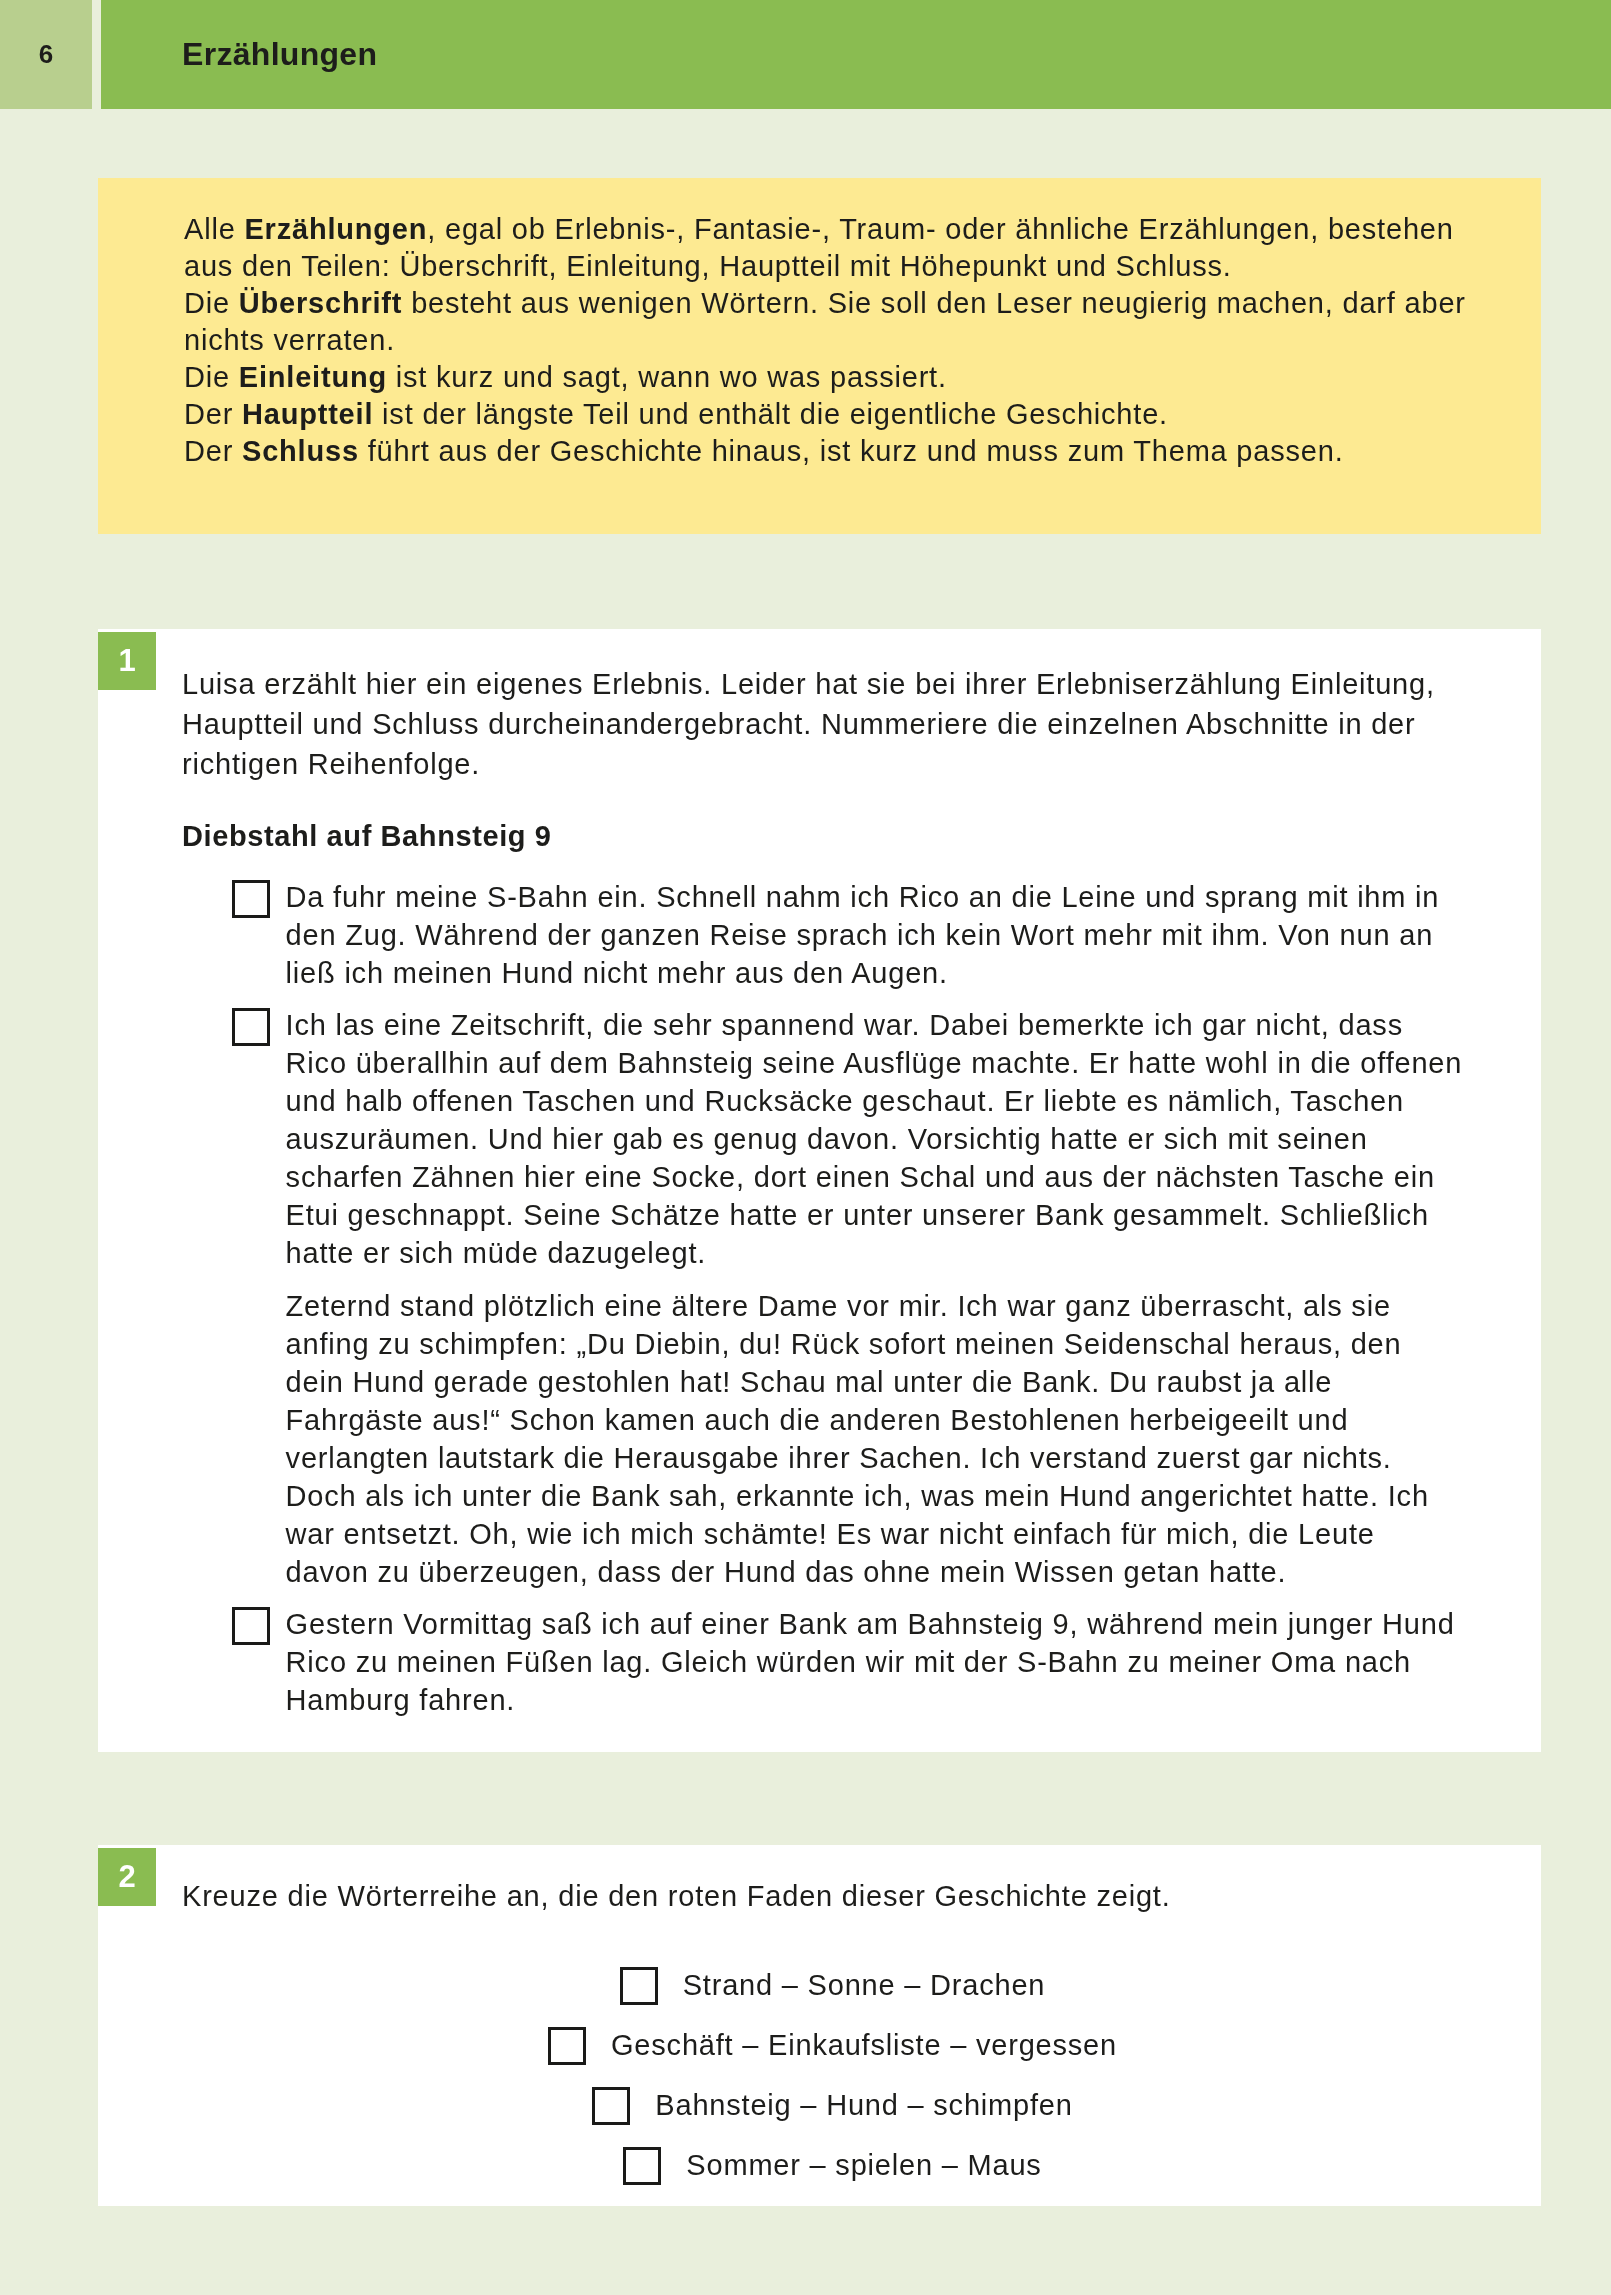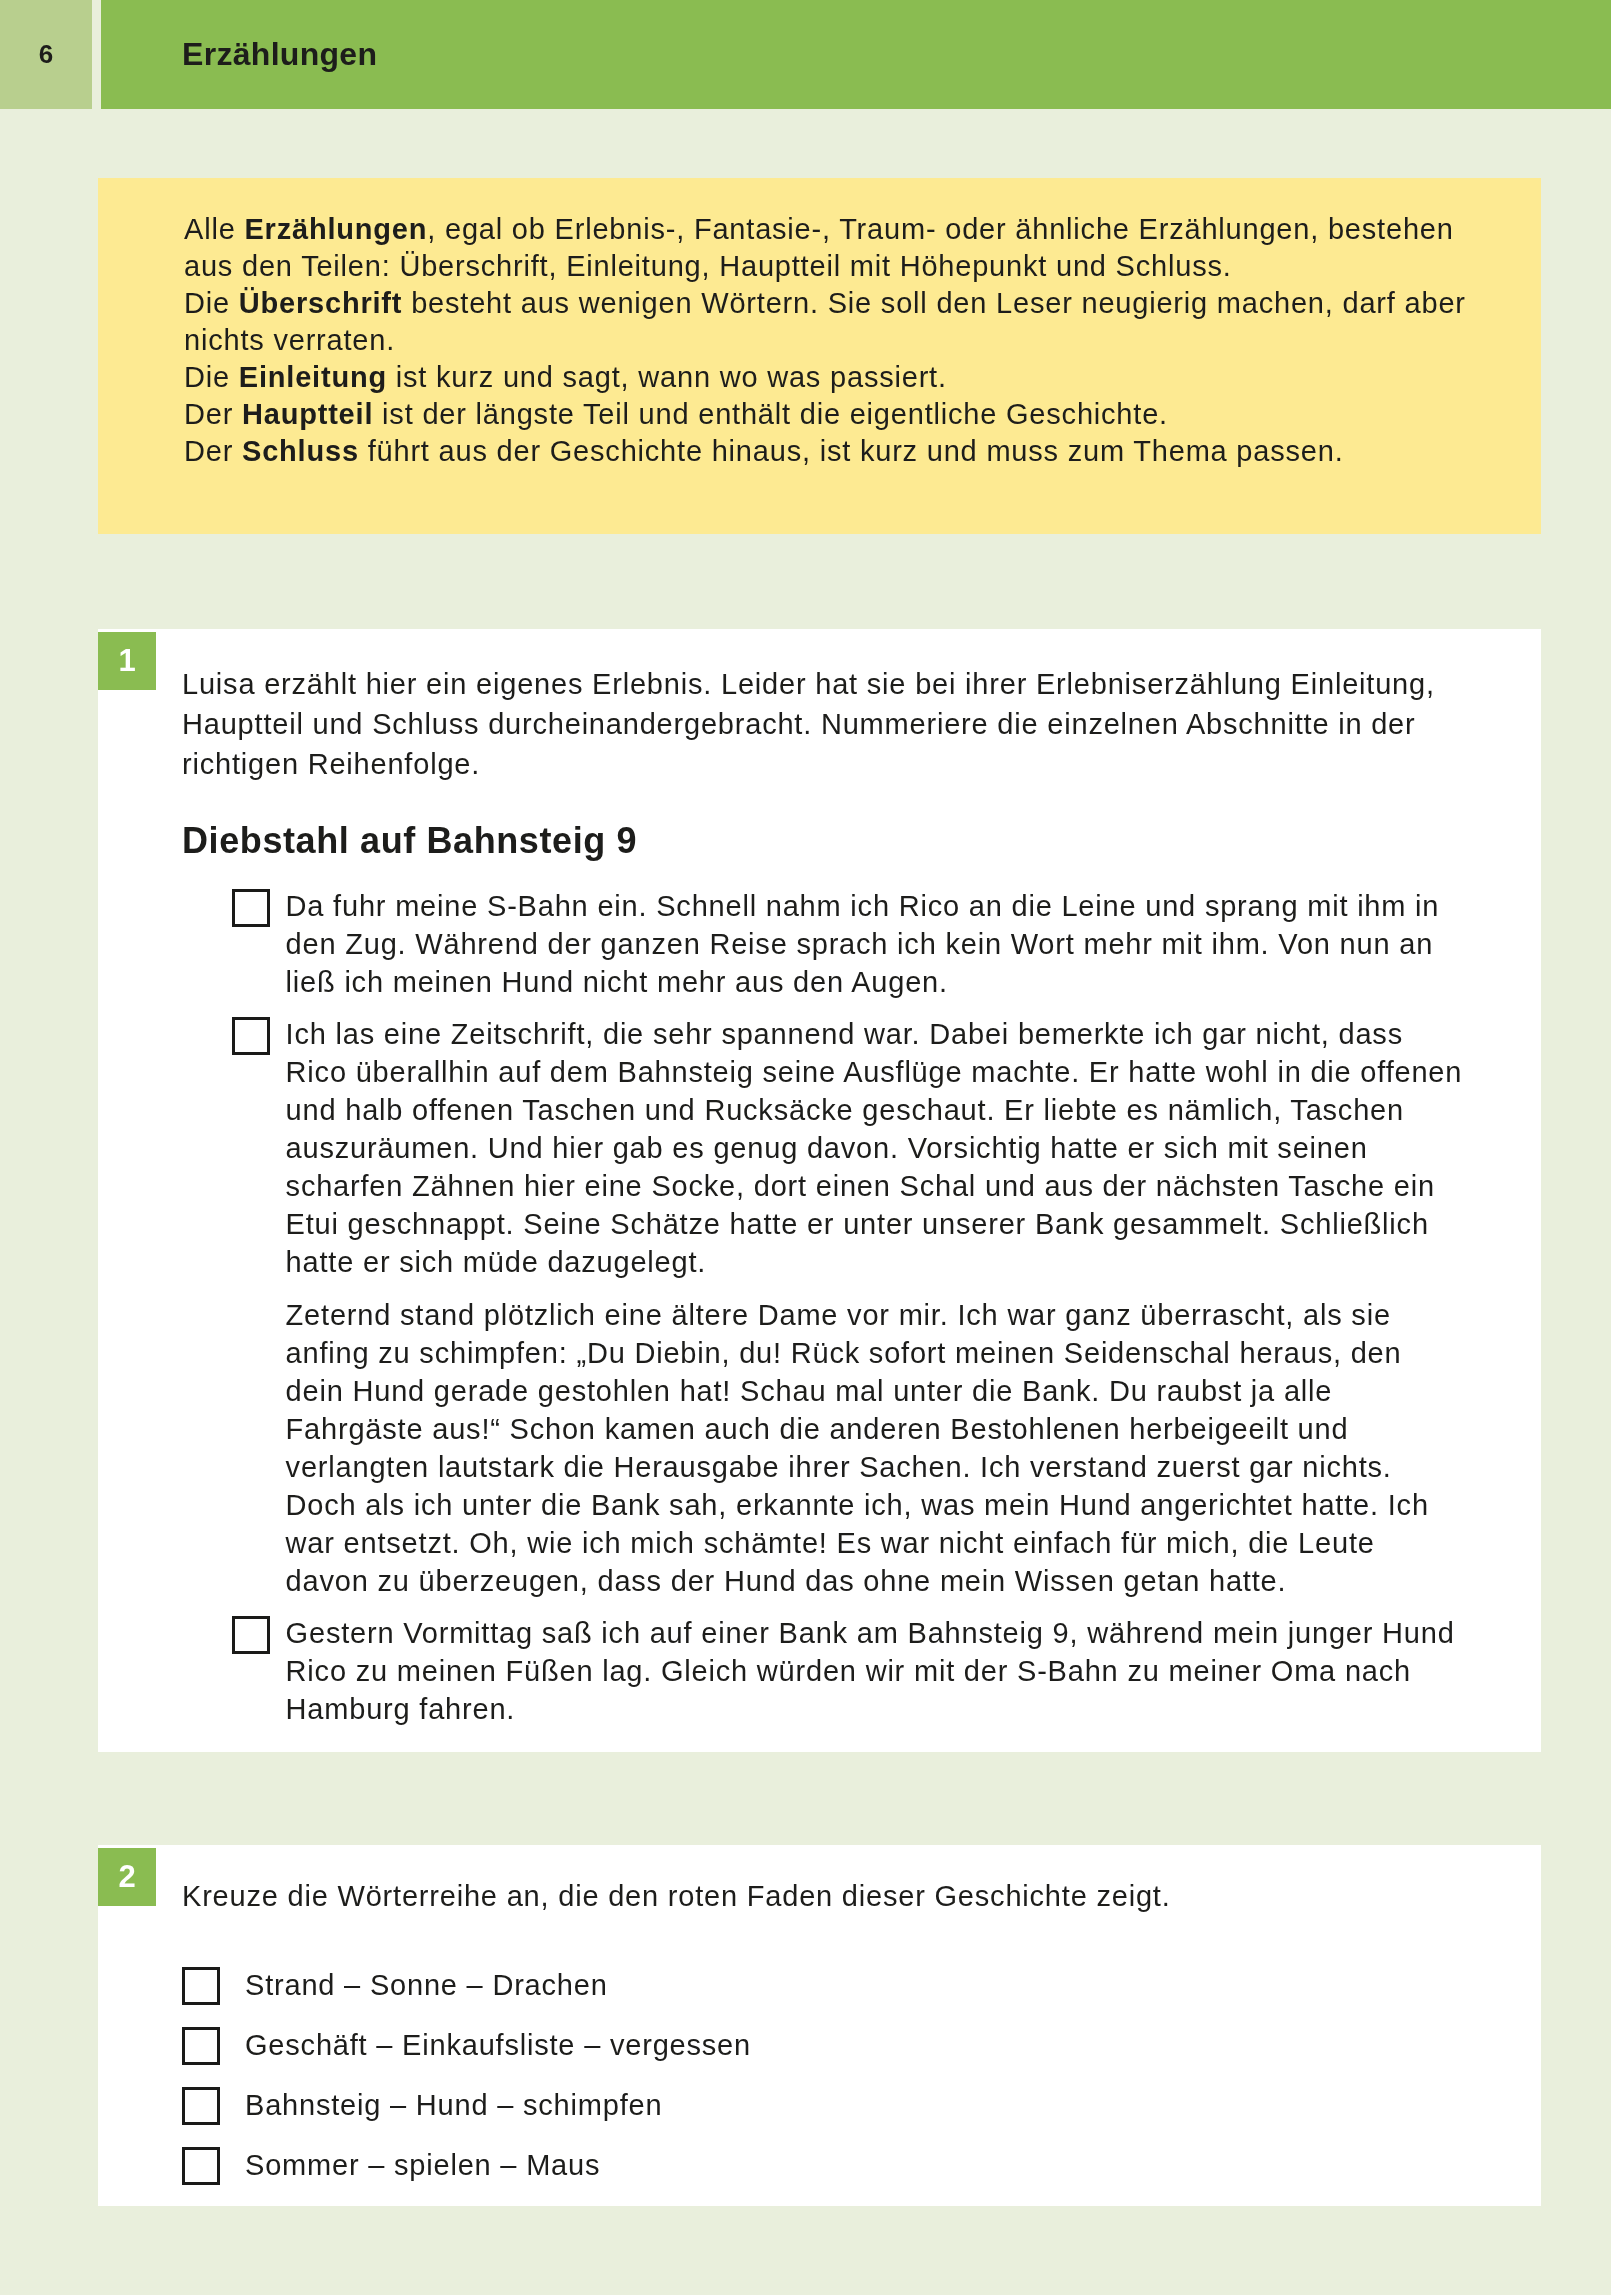--- a/index.html
+++ b/index.html
@@ -65,21 +65,21 @@
 
   .intro {
     margin: 0 58px 0 84px;
     padding-top: 35px;
     font-size: 29px; line-height: 40px; letter-spacing: 0.8px;
   }
   .task-2 .intro { padding-top: 31px; }
 
   .story-title {
     margin: 36px 58px 0 84px;
-    font-size: 36px; font-weight: bold; letter-spacing: 0.6px;
+    font-size: 29px; font-weight: bold; letter-spacing: 0.6px;
   }
 
   .story-paragraphs { margin-top: 25px; margin-left: 48px; }
   .para-row {
     display: flex; align-items: flex-start; gap: 15.6px;
     margin: 0 58px 14.3px 86px;
   }
   .checkbox {
     flex: 0 0 auto;
     width: 38px; height: 38px;
@@ -91,20 +91,21 @@
   .checkbox.spacer { visibility: hidden; }
   .para-text {
     width: 1179px;
     font-size: 29px; line-height: 38px; letter-spacing: 0.8px;
   }
 
   .answer-options { margin-top: 49px; }
   .option-row {
     display: flex; align-items: center; gap: 25px;
     margin: 0 58px 20px 84px;
+    justify-content: center;
   }
   .option-label {
     font-size: 29px; line-height: 38px; letter-spacing: 0.8px;
   }
 </style>
 </head>
 <body>
 
 <div class="page">
 

